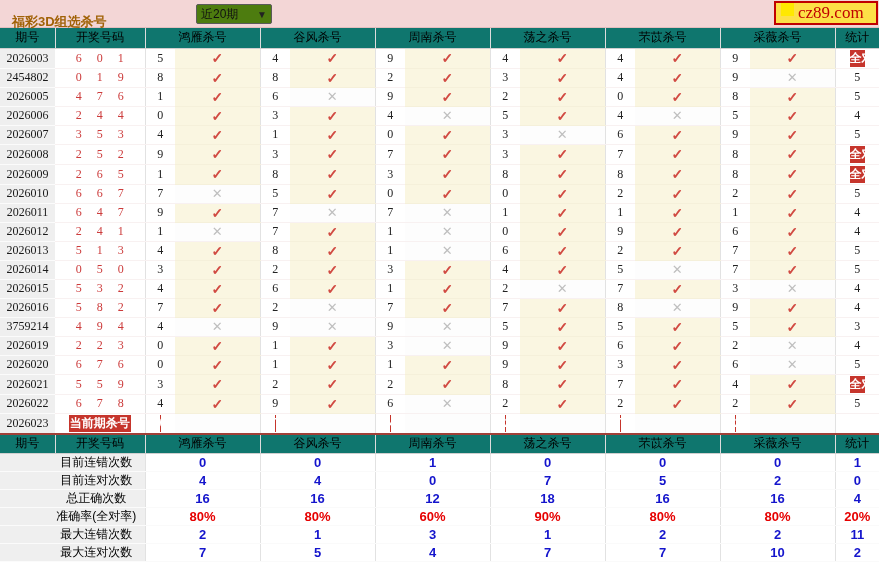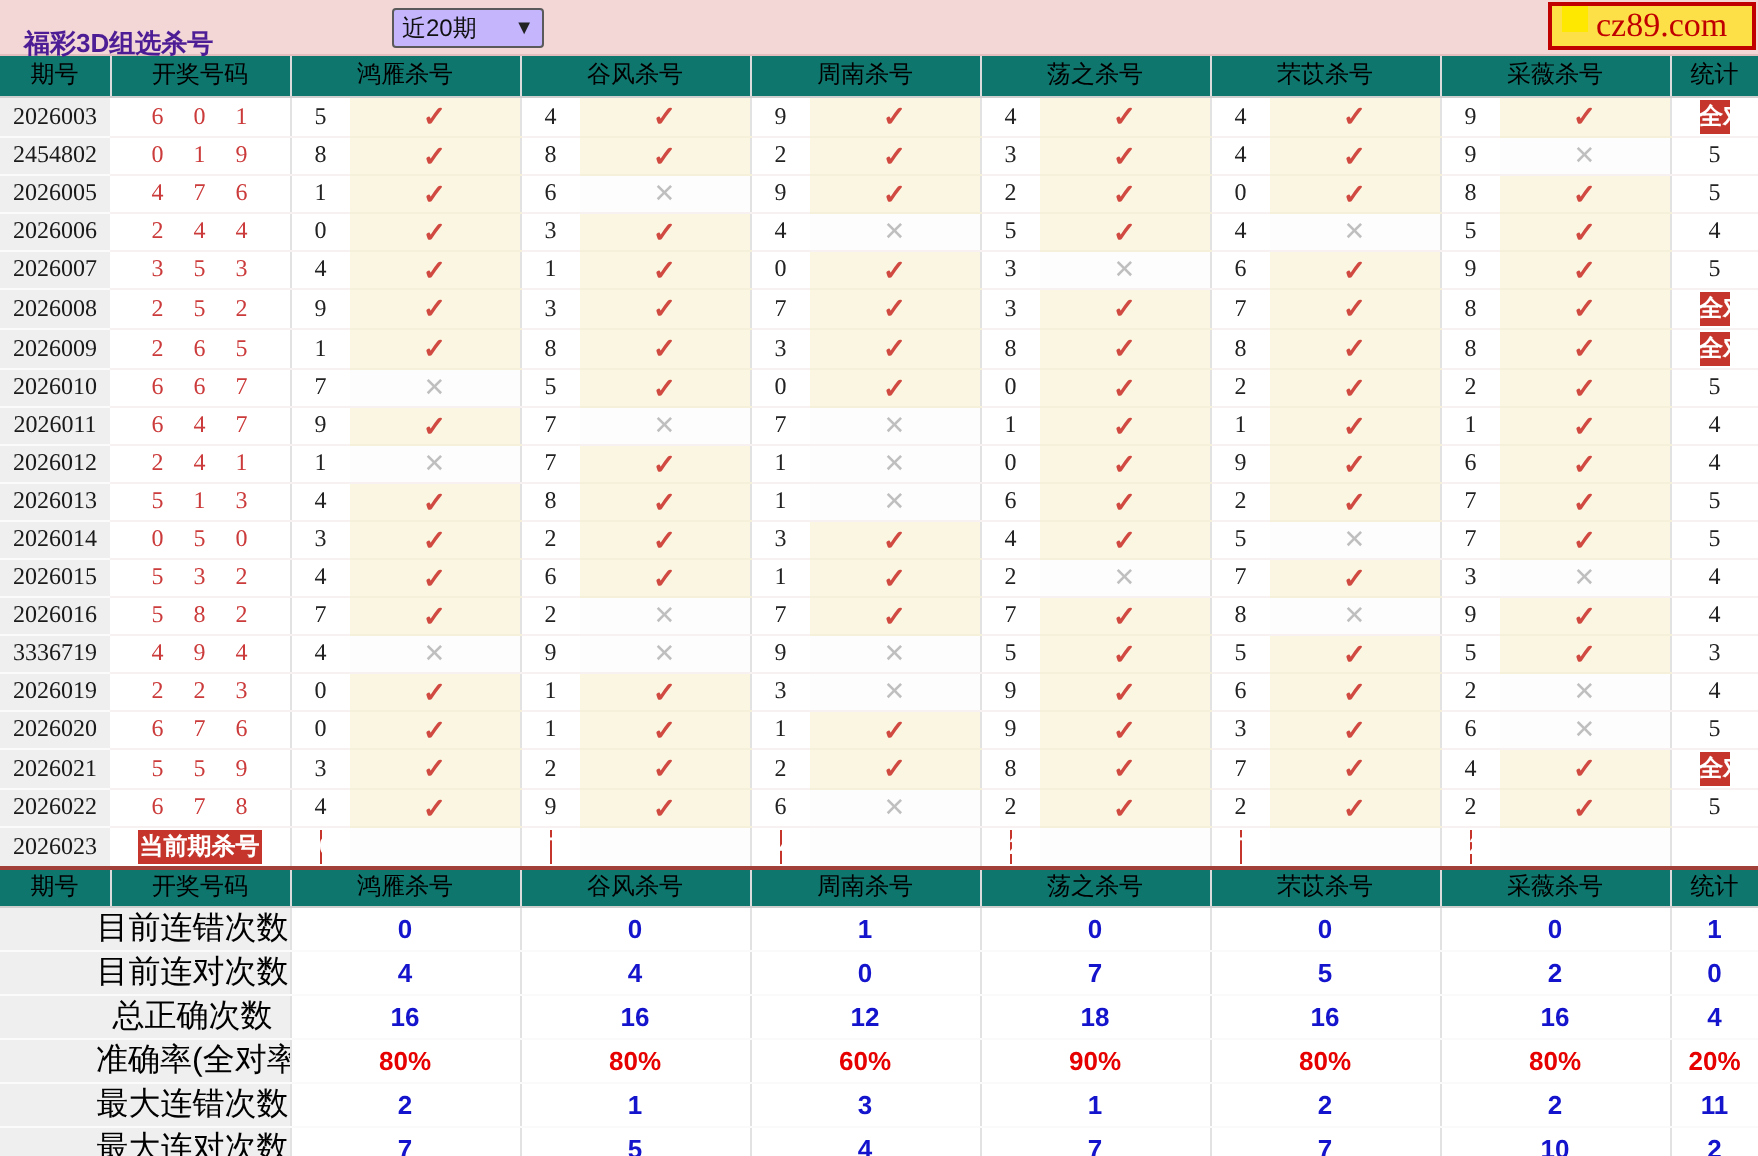--- a/index.html
+++ b/index.html
@@ -3,23 +3,23 @@
 <meta charset="utf-8">
 <style>
   * { margin:0; padding:0; box-sizing:border-box; }
   html,body { width:879px; height:578px; overflow:hidden; background:#fff;
     font-family:"Liberation Sans", sans-serif; }
   #app { width:879px; height:578px; position:relative; }
 
   
   .topbar { height:28px; background:#F3D6D6; border-bottom:1px solid #E2BEBE;
     position:relative; display:flex; align-items:center; }
-  .title { margin-left:12px; font-size:13px; font-weight:bold; color:#4c1d95;margin-top:16px; }
+  .title { margin-left:12px; font-size:13px; font-weight:bold; color:#a16207;margin-top:16px; }
   .select { position:absolute; left:196px; top:4px; width:76px; height:20px;
-    background:#c4b5fd; border:1px solid #5a5a5a; border-radius:2px; font-size:12px;
+    background:#4d7c0f; border:1px solid #5a5a5a; border-radius:2px; font-size:12px;
     display:flex; align-items:center; justify-content:space-between; padding:0 4px;
     cursor:pointer; color:#111; }
   .select .chev { font-size:10px; color:#222; }
   .logo { position:absolute; right:1px; top:1px; height:24px; min-width:104px;
     background:#fde047; border:2px solid #C00000; display:flex; align-items:flex-start;
     padding-right:5px; }
   .logo .sq { width:13px; height:13px; background:#FFE800; margin:0 4px 0 5px; }
   .logo .txt { font-family:"Liberation Serif", serif; font-size:17px; color:#C00000; }
 
   
@@ -46,21 +46,21 @@
   td.c-stat { border-left:1px solid #E2E2E2; color:#222;
     font-family:"Liberation Serif", serif; font-size:13px;
     border-bottom:1px solid #F8F1F1; }
   .badge { display:block; margin:1px 14px; background:#C6352C; color:#fff;
     font-family:"Liberation Sans", sans-serif; font-weight:bold; font-size:12px;
     line-height:17px; }
   td.c-code .badge { letter-spacing:0; }
 
   
   tbody.ft td { height:18px; }
-  td.f-label { background:#EFEFEF; color:#000; font-size:16px;
+  td.f-label { background:#EFEFEF; color:#000; font-size:12px;
     border-bottom:1px solid #FBFBFB;padding-left:48px; }
   td.f-val { color:#1414CC; font-weight:bold; font-size:13px;
     border-left:1px solid #E2E2E2; border-bottom:1px solid #FAFAFA; }
   td.f-val.red { color:#E60000; }
 </style>
 </head>
 <body>
 
 <div id="app">
 
@@ -346,21 +346,21 @@
           <td class="c-mark ok">✓</td>
           <td class="c-num">7</td>
           <td class="c-mark ok">✓</td>
           <td class="c-num">8</td>
           <td class="c-mark no">✕</td>
           <td class="c-num">9</td>
           <td class="c-mark ok">✓</td>
           <td class="c-stat">4</td>
         </tr>
         <tr>
-          <td class="c-period">3336719</td>
+          <td class="c-period">3759214</td>
           <td class="c-code">4 9 4</td>
           <td class="c-num">4</td>
           <td class="c-mark no">✕</td>
           <td class="c-num">9</td>
           <td class="c-mark no">✕</td>
           <td class="c-num">9</td>
           <td class="c-mark no">✕</td>
           <td class="c-num">5</td>
           <td class="c-mark ok">✓</td>
           <td class="c-num">5</td>

